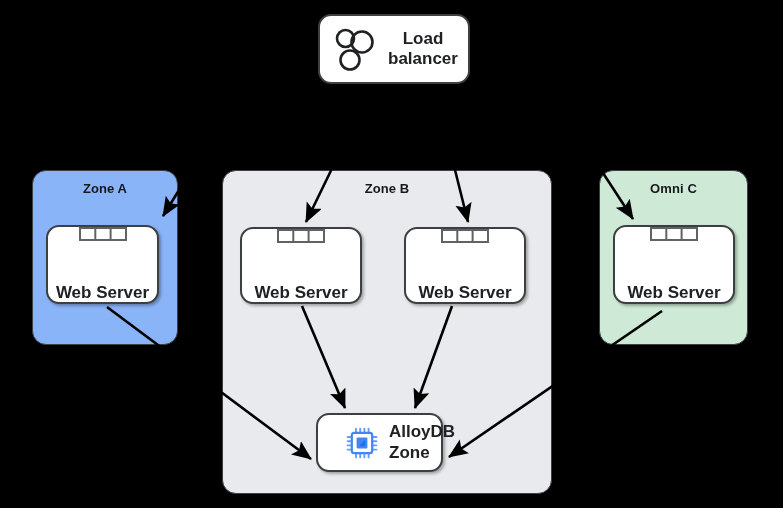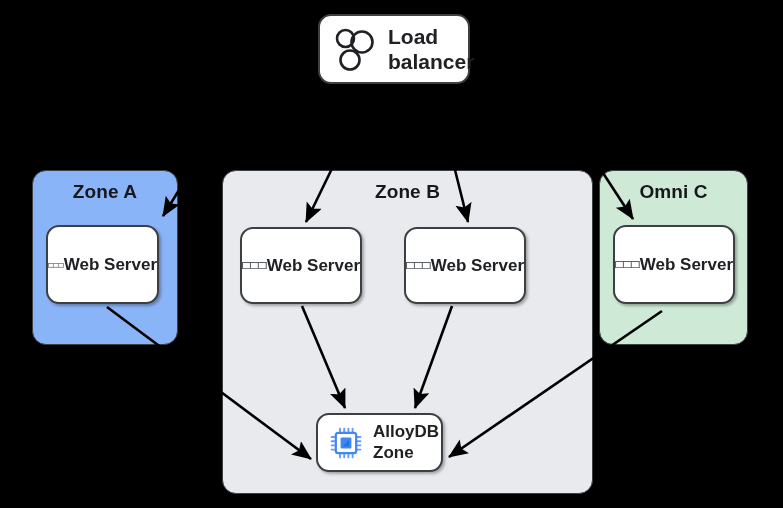--- a/index.html
+++ b/index.html
@@ -38,38 +38,38 @@
     border: 1px solid #3c4043;
     box-shadow: 2px 2px 3px rgba(0,0,0,0.45);
     z-index: 1;
   }
   .zone-label {
     position: absolute;
     top: 10px;
     left: 0;
     width: 100%;
     text-align: center;
-    font-size: 19px;
+    font-size: 13px;
     font-weight: bold;
     color: #16181c;
     letter-spacing: 0.1px;
   }
   #zone-a { background: #8AB4F8; }
   #zone-b { background: #E8EAED; }
   #zone-c { background: #CEEAD6; }
 
   
   .card {
     background: #ffffff;
     border: 2px solid #3c4043;
     border-radius: 13px;
     box-shadow: 2px 2px 3px rgba(0,0,0,0.30);
     z-index: 3;
     display: flex;
-    flex-direction: row;
+    flex-direction: column;
     align-items: center;
     justify-content: space-between;
   }
   .card-label {
     font-size: 17px;
     font-weight: bold;
     color: #202124;
     text-align: center;
     line-height: 1.12;
     white-space: nowrap;
@@ -84,31 +84,31 @@
   }
 
   
   #load-balancer {
     flex-direction: row;
     justify-content: flex-start;
     padding-left: 14px;
     gap: 12px;
   }
   #load-balancer .card-label {
-    text-align: left;
-    font-size: 21px;
+    text-align: center;
+    font-size: 17px;
     line-height: 1.2;
   }
   .lb-icon { width: 42px; height: 44px; display: block; flex: 0 0 auto; }
 
   
   #alloydb {
     flex-direction: row;
     justify-content: flex-start;
-    padding-left: 12px;
+    padding-left: 28px;
     gap: 11px;
   }
   #alloydb .card-label {
     text-align: left;
     font-size: 17px;
     line-height: 1.2;
   }
   .chip-icon { width: 32px; height: 32px; display: block; flex: 0 0 auto; }
 </style>
 </head>
@@ -162,21 +162,21 @@
     <span class="ws-icon">
       <svg viewBox="0 0 48 14" xmlns="http://www.w3.org/2000/svg">
         <rect x="1" y="1" width="46" height="12" fill="#ffffff" stroke="#5f6368" stroke-width="2"></rect>
         <line x1="16.3" y1="1" x2="16.3" y2="13" stroke="#5f6368" stroke-width="2"></line>
         <line x1="31.6" y1="1" x2="31.6" y2="13" stroke="#5f6368" stroke-width="2"></line>
       </svg>
     </span>
     <span class="card-label">Web Server</span>
   </div>
 
-  <div class="node zone" id="zone-b" style="left:222px; top:170px; width:371px; height:324px;">
+  <div class="node zone" id="zone-b" style="left:222px; top:170px; width:330px; height:324px;">
     <div class="zone-label">Zone B</div>
   </div>
 
   <div class="node card" id="web-server-b1" style="left:240px; top:227px; width:122px; height:77px;">
     <span class="ws-icon">
       <svg viewBox="0 0 48 14" xmlns="http://www.w3.org/2000/svg">
         <rect x="1" y="1" width="46" height="12" fill="#ffffff" stroke="#5f6368" stroke-width="2"></rect>
         <line x1="16.3" y1="1" x2="16.3" y2="13" stroke="#5f6368" stroke-width="2"></line>
         <line x1="31.6" y1="1" x2="31.6" y2="13" stroke="#5f6368" stroke-width="2"></line>
       </svg>

